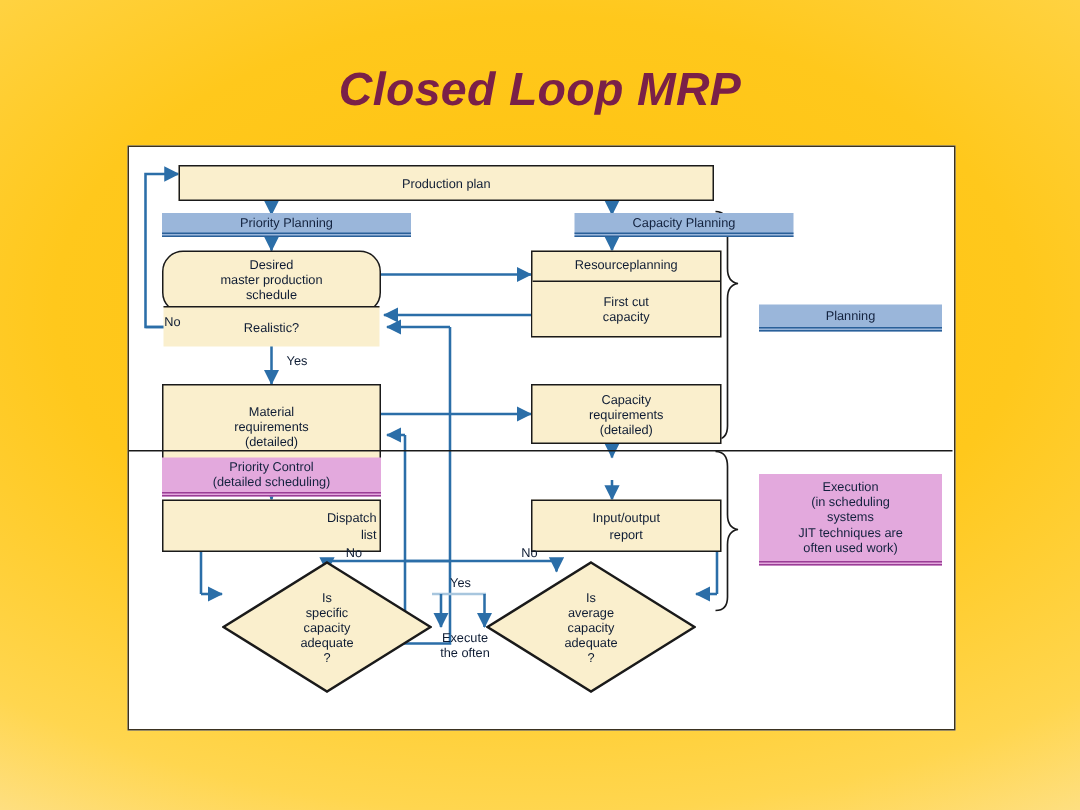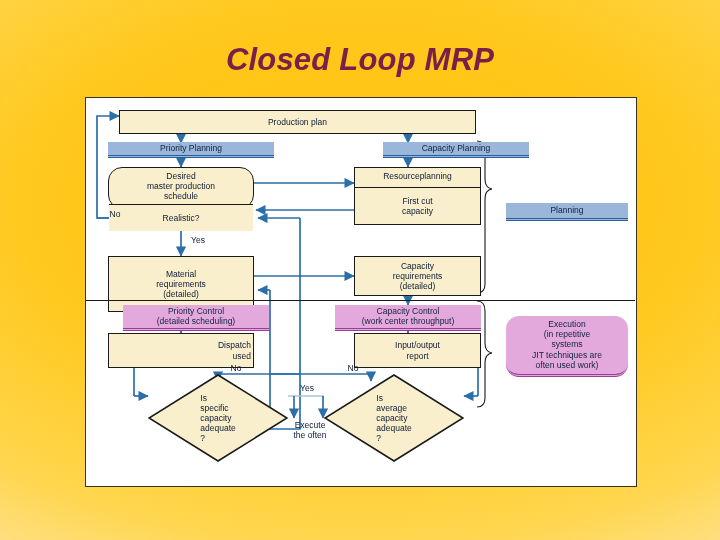--- a/index.html
+++ b/index.html
@@ -54,21 +54,21 @@
     box-sizing:border-box;text-align:center;
     font-size:8.5px;color:#12213d;line-height:1.2;
     padding:1px 0 2px;font-family:"Liberation Sans", sans-serif;
   }
   
   .diamond{position:absolute;}
   .diamond svg{position:absolute;left:0;top:0;}
   .diamond .dlabel{
     position:absolute;left:0;top:0;width:100%;height:100%;
     display:flex;align-items:center;justify-content:center;
-    font-size:8.5px;color:#0d1b33;line-height:1.18;
+    font-size:8.5px;color:#0d1b33;line-height:1.18;text-align:center;
     font-family:"Liberation Sans", sans-serif;
   }
   
   .flabel{
     position:absolute;font-size:8.5px;color:#0d1b33;line-height:1.2;
     text-align:center;font-family:"Liberation Sans", sans-serif;
   }
   
   .divider{position:absolute;background:#1a1a1a;height:1.2px;}
   
@@ -204,33 +204,29 @@
       <div class="nbox" style="left:268px;top:158px;width:127px;height:40px;">
         <div class="top">
           <div>Capacity</div>
           <div>requirements</div>
           <div>(detailed)</div>
         </div>
       </div>
 
       <div class="divider" style="left:0px;top:202px;width:549px;"></div>
 
-      <div class="pbar" style="left:22px;top:207px;width:146px;margin-left:15px;">
+      <div class="pbar" style="left:22px;top:207px;width:146px;">
         <div>Priority Control</div>
         <div>(detailed scheduling)</div>
       </div>
-      <div class="pbar" style="left:249px;top:207px;width:146px;">
-        <div>Capacity Control</div>
-        <div>(work center throughput)</div>
-      </div>
 
       <div class="nbox" style="left:22px;top:235px;width:146px;height:35px;text-align:right;">
         <div class="top">
           <div>Dispatch</div>
-          <div>used</div>
+          <div>list</div>
         </div>
       </div>
 
       <div class="nbox" style="left:268px;top:235px;width:127px;height:35px;">
         <div class="top">
           <div>Input/output</div>
           <div>report</div>
         </div>
       </div>
 
@@ -271,23 +267,23 @@
       <div class="flabel" style="left:207px;top:285px;width:28px;">Yes</div>
       <div class="flabel" style="left:186px;top:322px;width:76px;">
         <div>Execute</div>
         <div>the often</div>
       </div>
 
       <div class="legend-blue" style="left:420px;top:105px;width:122px;">
         <span>Planning</span>
       </div>
 
-      <div class="legend-pink" style="left:420px;top:218px;width:122px;border-radius:13px;">
+      <div class="legend-pink" style="left:420px;top:218px;width:122px;">
         <div>Execution</div>
-        <div>(in repetitive</div>
+        <div>(in scheduling</div>
         <div>systems</div>
         <div>JIT techniques are</div>
         <div>often used work)</div>
       </div>
 
     </div>
   </div>
 </div>
 
 </body></html>

